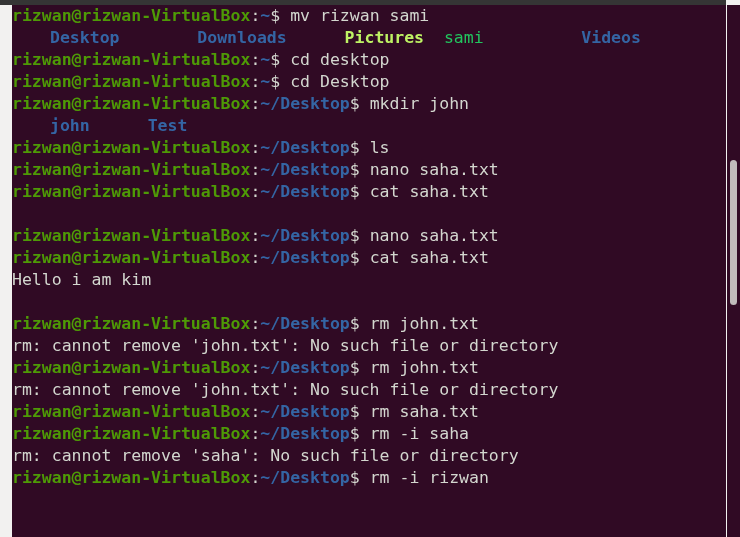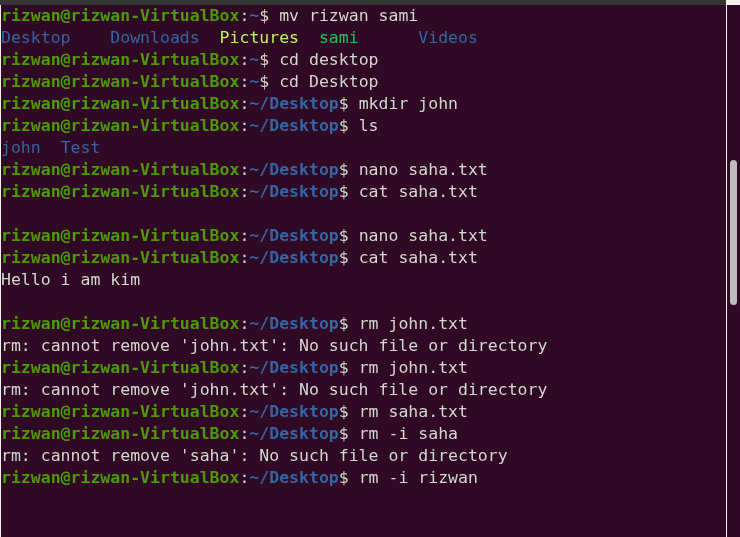--- a/index.html
+++ b/index.html
@@ -30,21 +30,21 @@
     top: 0;
     width: 726px;
     height: 5px;
     background: #353535;
     z-index: 5;
   }
 
   
   #terminal {
     position: absolute;
-    left: 1px;
+    left: 12px;
     top: 0;
     width: 726px;
     height: 537px;
     background: #300a24;
     overflow: hidden;
   }
 
   #screen {
     position: absolute;
     left: 0;
@@ -63,21 +63,21 @@
     letter-spacing: 0px;
     margin: 0;
     padding: 0;
   }
 
   .user   { color: #4e9a06; font-weight: bold; }
   .colon  { color: #d3d7cf; }
   .path   { color: #3465a4; font-weight: bold; }
   .prompt { color: #d3d7cf; }
   .cmd    { color: #d3d7cf; }
-  .dir    { color: #3465a4; font-weight: normal; }
+  .dir    { color: #3465a4; font-weight: bold; margin-left: 38px; }
   .file   { color: #22c55e; }
   .out    { color: #d3d7cf; }
 
   
   #scrollbar-track {
     position: absolute;
     right: 0px;
     top: 5px;
     width: 13px;
     height: 532px;
@@ -111,22 +111,22 @@
 
   <div id="titlebar-sliver" style="background: rgb(53, 53, 53);"></div>
 
   <div id="terminal" style="background: rgb(48, 10, 36);">
     <div id="screen">
         <div class="line"><span class="user" style="color: rgb(78, 154, 6);">rizwan@rizwan-VirtualBox</span><span class="colon">:</span><span class="path" style="color: rgb(52, 101, 164);">~</span><span class="prompt">$ </span><span class="cmd">mv rizwan sami</span></div>
         <div class="line"><span class="dir" style="color: rgb(52, 101, 164);">Desktop</span><span>    </span><span class="dir" style="color: rgb(52, 101, 164);">Downloads</span><span>  </span><span class="dir" style="color: #bef264; text-align: center;">Pictures</span><span>  </span><span class="file">sami</span><span>      </span><span class="dir" style="color: rgb(52, 101, 164);">Videos</span></div>
         <div class="line"><span class="user" style="color: rgb(78, 154, 6);">rizwan@rizwan-VirtualBox</span><span class="colon">:</span><span class="path" style="color: rgb(52, 101, 164);">~</span><span class="prompt">$ </span><span class="cmd">cd desktop</span></div>
         <div class="line"><span class="user" style="color: rgb(78, 154, 6);">rizwan@rizwan-VirtualBox</span><span class="colon">:</span><span class="path" style="color: rgb(52, 101, 164);">~</span><span class="prompt">$ </span><span class="cmd">cd Desktop</span></div>
         <div class="line"><span class="user" style="color: rgb(78, 154, 6);">rizwan@rizwan-VirtualBox</span><span class="colon">:</span><span class="path" style="color: rgb(52, 101, 164);">~</span><span class="path" style="color: rgb(52, 101, 164);">/Desktop</span><span class="prompt">$ </span><span class="cmd">mkdir john</span></div>
+        <div class="line"><span class="dir" style="color: rgb(52, 101, 164);">john</span><span>  </span><span class="dir" style="color: rgb(52, 101, 164);">Test</span></div>
         <div class="line"><span class="user" style="color: rgb(78, 154, 6);">rizwan@rizwan-VirtualBox</span><span class="colon">:</span><span class="path" style="color: rgb(52, 101, 164);">~</span><span class="path" style="color: rgb(52, 101, 164);">/Desktop</span><span class="prompt">$ </span><span class="cmd">ls</span></div>
-        <div class="line"><span class="dir" style="color: rgb(52, 101, 164);">john</span><span>  </span><span class="dir" style="color: rgb(52, 101, 164);">Test</span></div>
         <div class="line"><span class="user" style="color: rgb(78, 154, 6);">rizwan@rizwan-VirtualBox</span><span class="colon">:</span><span class="path" style="color: rgb(52, 101, 164);">~</span><span class="path" style="color: rgb(52, 101, 164);">/Desktop</span><span class="prompt">$ </span><span class="cmd">nano saha.txt</span></div>
         <div class="line"><span class="user" style="color: rgb(78, 154, 6);">rizwan@rizwan-VirtualBox</span><span class="colon">:</span><span class="path" style="color: rgb(52, 101, 164);">~</span><span class="path" style="color: rgb(52, 101, 164);">/Desktop</span><span class="prompt">$ </span><span class="cmd">cat saha.txt</span></div>
         <div class="line"><span class="out">&nbsp;</span></div>
         <div class="line"><span class="user" style="color: rgb(78, 154, 6);">rizwan@rizwan-VirtualBox</span><span class="colon">:</span><span class="path" style="color: rgb(52, 101, 164);">~</span><span class="path" style="color: rgb(52, 101, 164);">/Desktop</span><span class="prompt">$ </span><span class="cmd">nano saha.txt</span></div>
         <div class="line"><span class="user" style="color: rgb(78, 154, 6);">rizwan@rizwan-VirtualBox</span><span class="colon">:</span><span class="path" style="color: rgb(52, 101, 164);">~</span><span class="path" style="color: rgb(52, 101, 164);">/Desktop</span><span class="prompt">$ </span><span class="cmd">cat saha.txt</span></div>
         <div class="line"><span class="out">Hello i am kim</span></div>
         <div class="line"><span class="out">&nbsp;</span></div>
         <div class="line"><span class="user" style="color: rgb(78, 154, 6);">rizwan@rizwan-VirtualBox</span><span class="colon">:</span><span class="path" style="color: rgb(52, 101, 164);">~</span><span class="path" style="color: rgb(52, 101, 164);">/Desktop</span><span class="prompt">$ </span><span class="cmd">rm john.txt</span></div>
         <div class="line"><span class="out">rm: cannot remove 'john.txt': No such file or directory</span></div>
         <div class="line"><span class="user" style="color: rgb(78, 154, 6);">rizwan@rizwan-VirtualBox</span><span class="colon">:</span><span class="path" style="color: rgb(52, 101, 164);">~</span><span class="path" style="color: rgb(52, 101, 164);">/Desktop</span><span class="prompt">$ </span><span class="cmd">rm john.txt</span></div>

